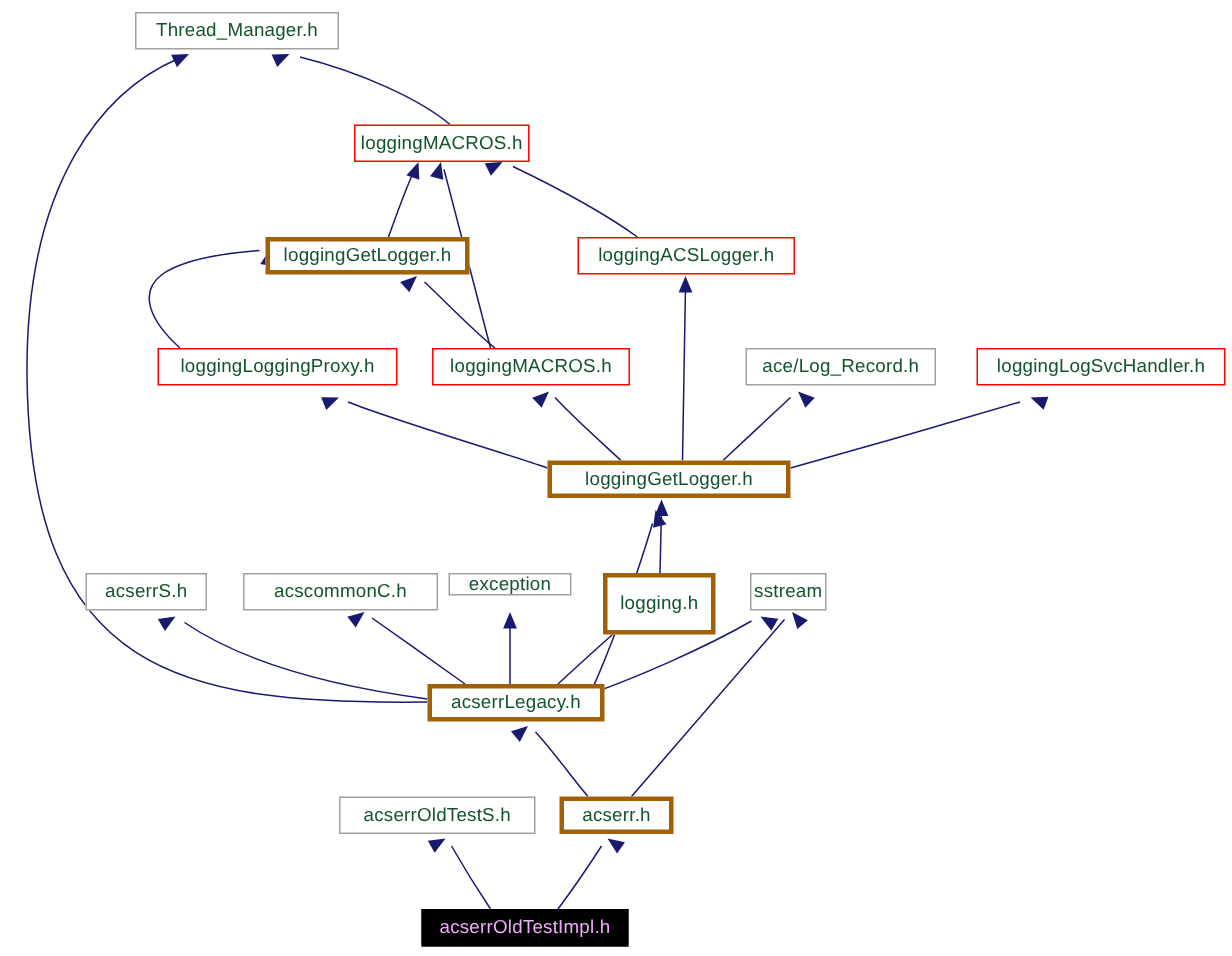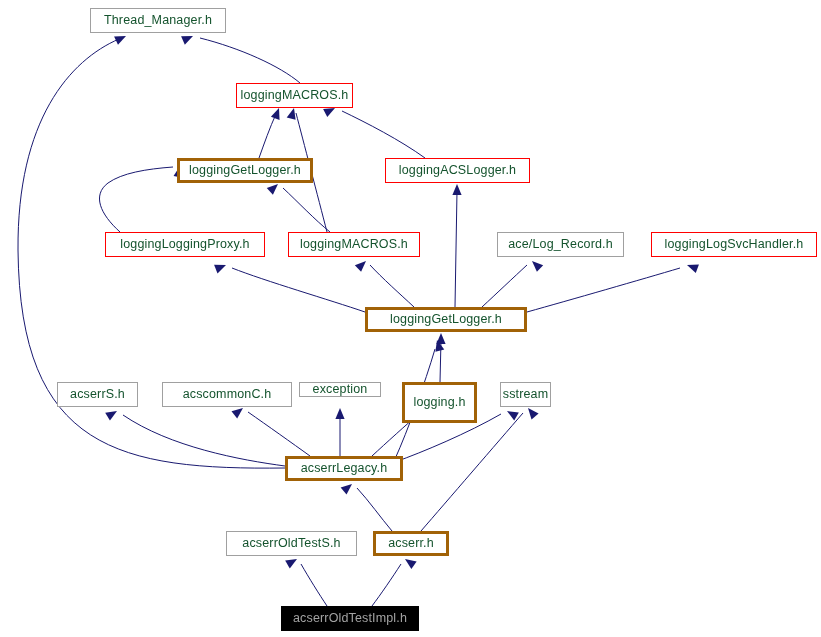--- a/index.html
+++ b/index.html
@@ -40,21 +40,21 @@
     z-index: 2;
   }
   .node.black-border {
     border: 3px solid #a16207;
   }
   .node.red-border {
     border: 1px solid #ff0000;
   }
   .node.current {
     background: #000000;
-    color: #a3a3a3;
+    color: #f0abfc;
     border: 1px solid #000000;
   }
 </style>
 </head>
 <body>
 
 <div id="graph">
 
   <svg id="edge-layer" viewBox="0 0 821 637" width="821" height="637" xmlns="http://www.w3.org/2000/svg">
       <g>

